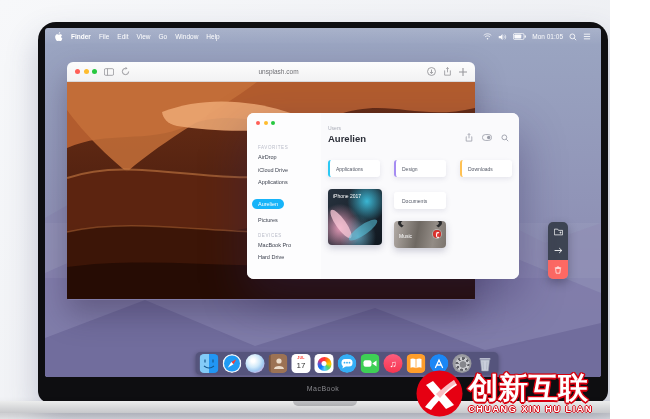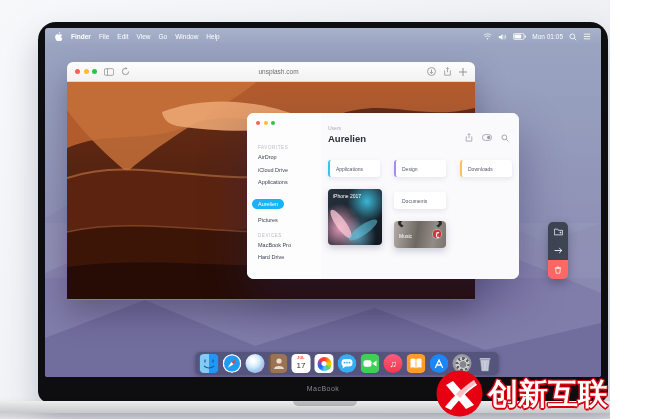--- a/index.html
+++ b/index.html
@@ -116,21 +116,21 @@
   .ic-settings { background:radial-gradient(#b9babf,#85868c); }
   .ic-settings .gear { position:absolute; left:2.5px; top:2.5px; width:14px; height:14px;
        border-radius:50%;
        background:repeating-conic-gradient(#5f6067 0 20deg, #c9cace 20deg 45deg); }
   .ic-settings .gear::after { content:""; position:absolute; left:3.5px; top:3.5px; width:7px;
        height:7px; border-radius:50%; background:#85868c; border:1.6px solid #d7d8dc; }
   .ic-music { background:linear-gradient(#fb5d7e,#f8344e); color:#fff; font-size:9.5px;
        display:flex; align-items:center; justify-content:center; }
 
   
-  .watermark { position:absolute; right:2px; bottom:2px; z-index:50; display:flex;
+  .watermark { position:absolute; right:17px; bottom:2px; z-index:50; display:flex;
                align-items:center; gap:5px; }
   .wm-logo { width:47px; height:47px; }
   .wm-text { display:flex; flex-direction:column; line-height:1; }
   .wm-cn { font-size:30px; font-weight:bold; color:#fff; font-family:"Liberation Sans",sans-serif;
            text-shadow:-1.5px 0 #d7000f,1.5px 0 #d7000f,0 -1.5px #d7000f,0 1.5px #d7000f,
                        -1px -1px #d7000f,1px 1px #d7000f,-1px 1px #d7000f,1px -1px #d7000f; }
   .wm-en { font-size:9px; font-weight:bold; letter-spacing:1.6px; color:#fff; margin-top:2px;
            text-shadow:-1px 0 #d7000f,1px 0 #d7000f,0 -1px #d7000f,0 1px #d7000f; }
 </style>
 </head>
@@ -434,16 +434,17 @@
 
   <div class="watermark">
     <svg class="wm-logo" viewBox="0 0 47 47">
       <circle cx="23.5" cy="23.5" r="23" fill="#e60012" style="fill: rgb(230, 0, 18);"></circle>
       <path d="M10 15 L17 11 L38 35 L30 39 Z" fill="#fff"></path>
       <path d="M38 10 C27 17 17 27 9 37 L15 40 C22 31 31 21 41 15 Z" fill="#fff"></path>
       <path d="M38 10 C31 14 25 19 20 24 L24 28 C29 22 34 17 41 13 Z" fill="#e60012" opacity=".25" style="fill: rgb(230, 0, 18);"></path>
     </svg>
     <div class="wm-text">
       <span class="wm-cn">创新互联</span>
+      <span class="wm-en">CHUANG XIN HU LIAN</span>
     </div>
   </div>
 
 </div>
 
 </body></html>

